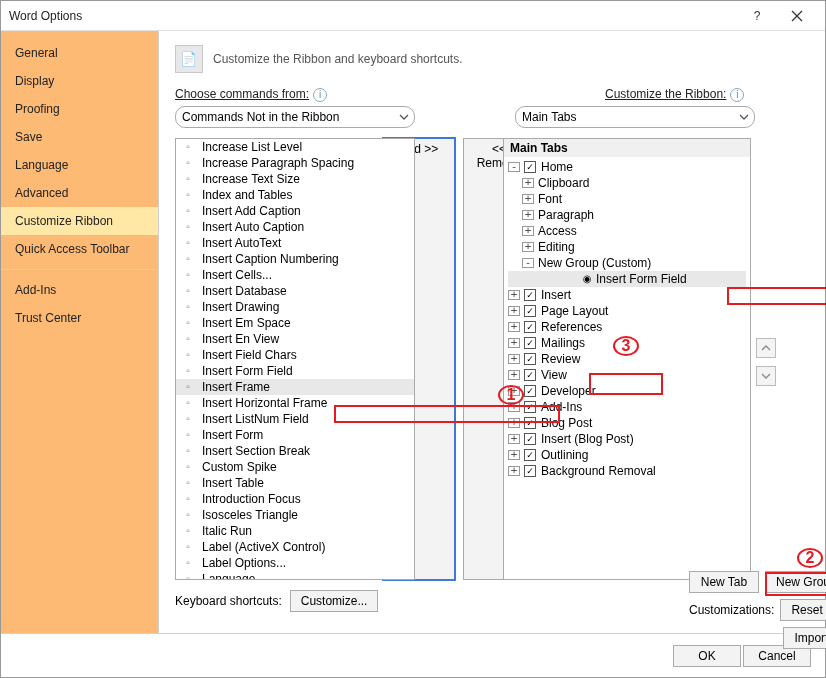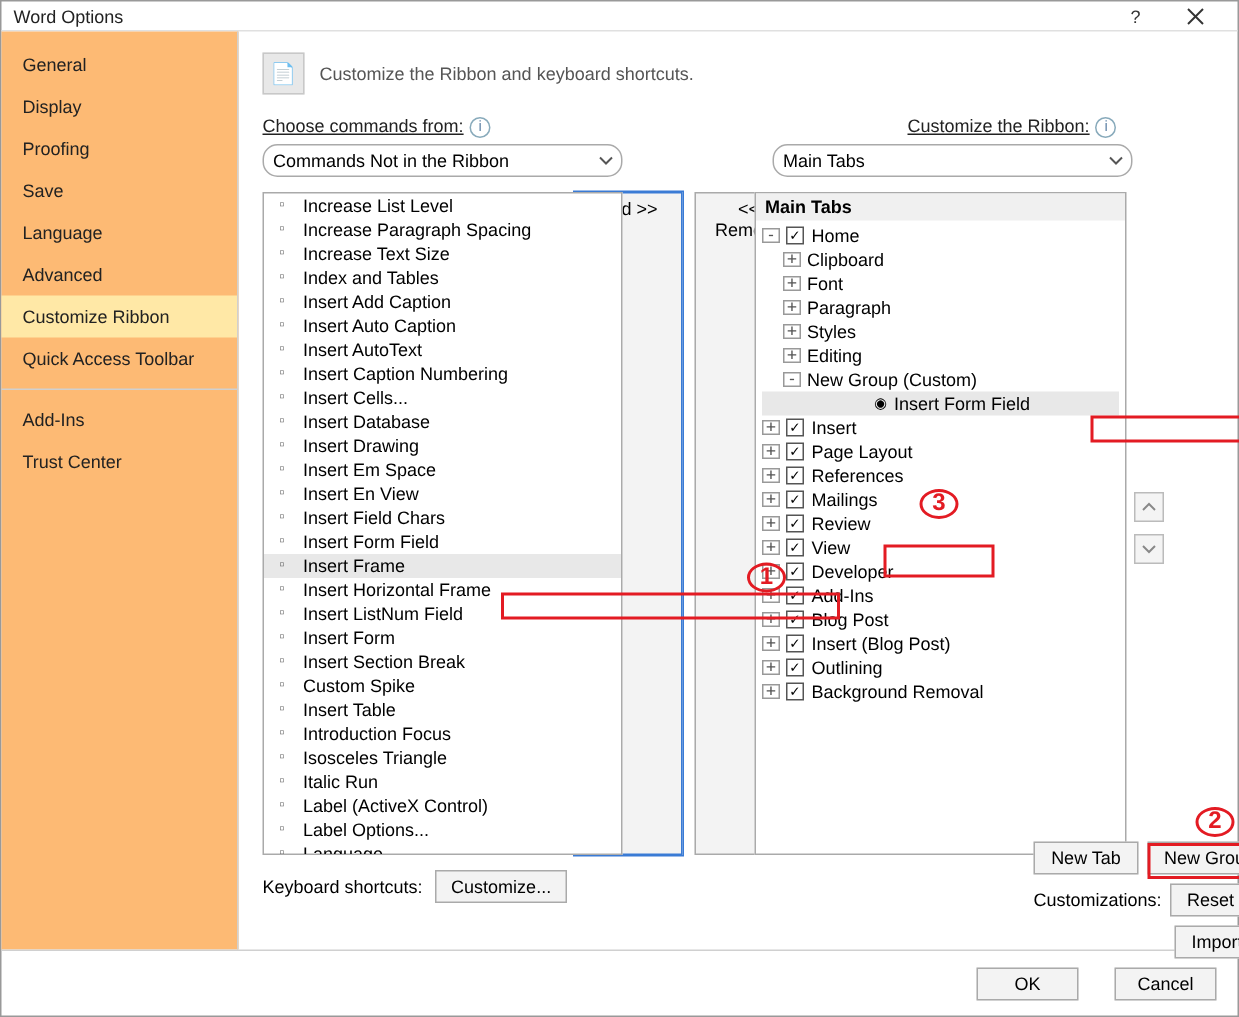--- a/index.html
+++ b/index.html
@@ -1,18 +1,18 @@
 <!DOCTYPE html>
 <html><head>
 <meta charset="utf-8">
 <style>
 * { box-sizing: border-box; margin: 0; padding: 0; font-family: "Segoe UI", Tahoma, sans-serif; font-size: 12px; }
 body { background: #fff; width: 826px; height: 678px; position: relative; }
 .dialog { width: 826px; height: 678px; border: 1px solid #999; background: #fff; display: flex; flex-direction: column; }
-.titlebar { height: 20px; display: flex; align-items: center; padding: 0 8px; border-bottom: 1px solid #e0e0e0; }
+.titlebar { height: 30px; display: flex; align-items: center; padding: 0 8px; border-bottom: 1px solid #e0e0e0; }
 .titlebar .title { flex: 1; color: #222; }
 .titlebar .ctrl { width: 40px; height: 28px; display: flex; align-items: center; justify-content: center; color: #333; }
 .body { flex: 1; display: flex; }
 .sidebar { width: 158px; border-right: 1px solid #d0d0d0; padding-top: 8px; background: #fdba74; }
 .sidebar .item { padding: 7px 14px; color: #222; cursor: pointer; }
 .sidebar .item.selected { background: #ffe8a6; }
 .sidebar .sep { border-top: 1px solid #d0d0d0; margin: 6px 0; }
 .main { flex: 1; padding: 14px 16px 10px 16px; position: relative; }
 .heading { display: flex; align-items: center; gap: 10px; margin-bottom: 14px; }
 .heading .bigicon { width: 28px; height: 28px; background: #e8e8e8; border: 1px solid #c8c8c8; display:flex; align-items:center; justify-content:center; font-size:14px; color:#666; }
@@ -49,21 +49,21 @@
 .tn.lvl2 { padding-left:14px; }
 .tn.lvl4 { padding-left:56px; }
 .tn.selected { background:#e8e8e8; }
 .tn .ticon { width:14px; height:14px; display:inline-flex; align-items:center; justify-content:center; font-size:10px; }
 .updown { width:24px; display:flex; flex-direction:column; gap:8px; align-items:center; padding-top:200px; padding-left:6px; }
 .updown .ud { width:20px; height:20px; border:1px solid #bbb; background:#f4f4f4; display:flex; align-items:center; justify-content:center; color:#888; }
 .below-left { margin-top:10px; display:flex; align-items:center; gap:8px; }
 .below-right { position:absolute; left:530px; top:540px; display:flex; flex-direction:column; gap:6px; width:248px; }
 .below-right .brow { display:flex; gap:6px; }
 .below-right .brow2 { display:flex; align-items:center; gap:6px; }
-.footer { height:44px; border-top:1px solid #d0d0d0; display:flex; justify-content:flex-end; align-items:center; gap:24px; padding-right:14px; }
+.footer { height:44px; border-top:1px solid #d0d0d0; display:flex; justify-content:flex-end; align-items:center; gap:2px; padding-right:14px; }
 .footer .btn { min-width:68px; }
 
 .callout { position:absolute; border:2.5px solid #e31b23; border-radius:50%; color:#e31b23; font-size:16px; font-weight:bold; display:flex; align-items:center; justify-content:center; pointer-events:none; }
 .redbox { position:absolute; border:2.5px solid #e31b23; pointer-events:none; }
 svg.chev { width:10px; height:10px; }
 </style>
 </head>
 <body>
 
 <div class="dialog">
@@ -264,21 +264,21 @@
               <div class="tn lvl2">
                 <span class="exp">+</span>
                 <span>Font</span>
               </div>
               <div class="tn lvl2">
                 <span class="exp">+</span>
                 <span>Paragraph</span>
               </div>
               <div class="tn lvl2">
                 <span class="exp">+</span>
-                <span>Styles</span>
+                <span>Access</span>
               </div>
               <div class="tn lvl2">
                 <span class="exp">+</span>
                 <span>Editing</span>
               </div>
               <div class="tn lvl2">
                 <span class="exp">-</span>
                 <span>New Group (Custom)</span>
               </div>
               <div class="tn lvl4 selected">

